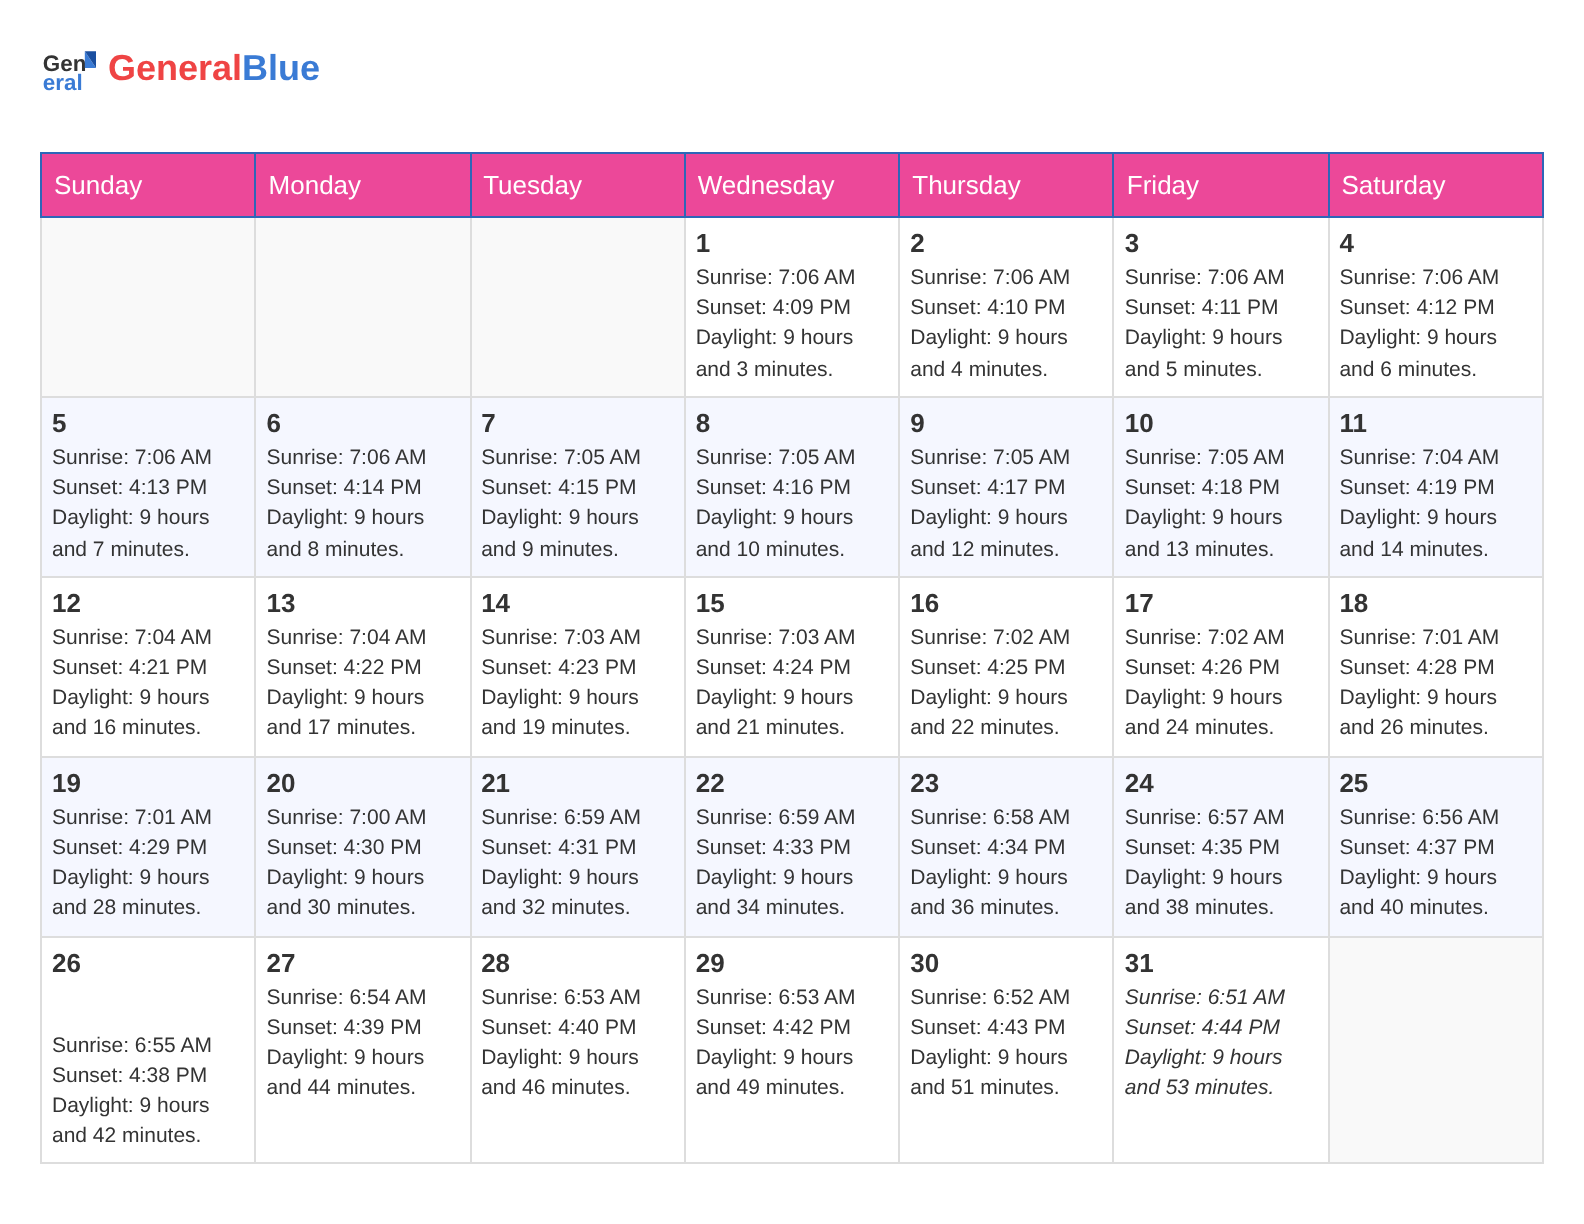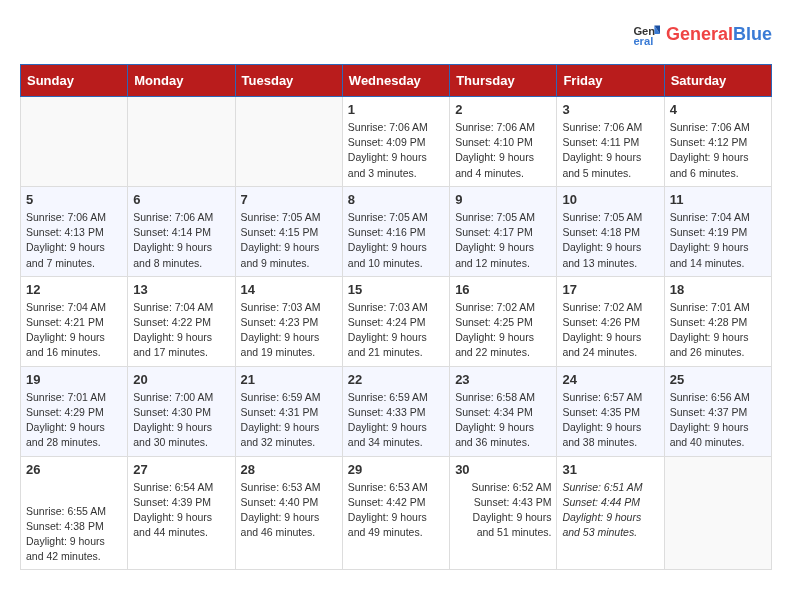--- a/index.html
+++ b/index.html
@@ -5,23 +5,23 @@
     * { box-sizing: border-box; margin: 0; padding: 0; }
     body {
       font-family: Arial, sans-serif;
       background: #fff;
       width: 792px;
       min-height: 612px;
       padding: 20px;
     }
     .header {
       display: flex;
-      justify-content: flex-end;
+      justify-content: flex-start;
       align-items: flex-start;
-      margin-bottom: 16px;
+      margin-bottom: 28px;
     }
     .logo {
       display: flex;
       align-items: center;
       gap: 6px;
     }
     .logo-text-general {
       font-size: 18px;
       font-weight: bold;
       color: #ef4444;
@@ -48,24 +48,24 @@
     .location {
       font-size: 15px;
       color: #555;
     }
     .calendar {
       width: 100%;
       border-collapse: collapse;
       border: 1px solid #ccc;
     }
     .calendar th {
-      background: #b91c1c;
+      background: #ec4899;
       color: #fff;
       font-size: 13px;
-      font-weight: bold;
+      font-weight: normal;
       padding: 8px 6px;
       text-align: left;
       border: 1px solid #2d66b8;
     }
     .calendar td {
       vertical-align: top;
       border: 1px solid #ddd;
       padding: 5px 5px;
       width: calc(100% / 7);
       min-height: 80px;
@@ -310,21 +310,21 @@
 Daylight: 9 hours and 46 minutes.</div>
         </td>
         <td>
           <span class="day-number">29</span>
           <div class="day-info" style="white-space: pre-line;">Sunrise: 6:53 AM
 Sunset: 4:42 PM
 Daylight: 9 hours and 49 minutes.</div>
         </td>
         <td>
           <span class="day-number">30</span>
-          <div class="day-info" style="white-space: pre-line; text-align: right;">Sunrise: 6:52 AM
+          <div class="day-info" style="white-space: pre-line;">Sunrise: 6:52 AM
 Sunset: 4:43 PM
 Daylight: 9 hours and 51 minutes.</div>
         </td>
         <td>
           <span class="day-number">31</span>
           <div class="day-info" style="white-space: pre-line; font-style: italic;">Sunrise: 6:51 AM
 Sunset: 4:44 PM
 Daylight: 9 hours and 53 minutes.</div>
         </td>
         <td class="empty"></td>

